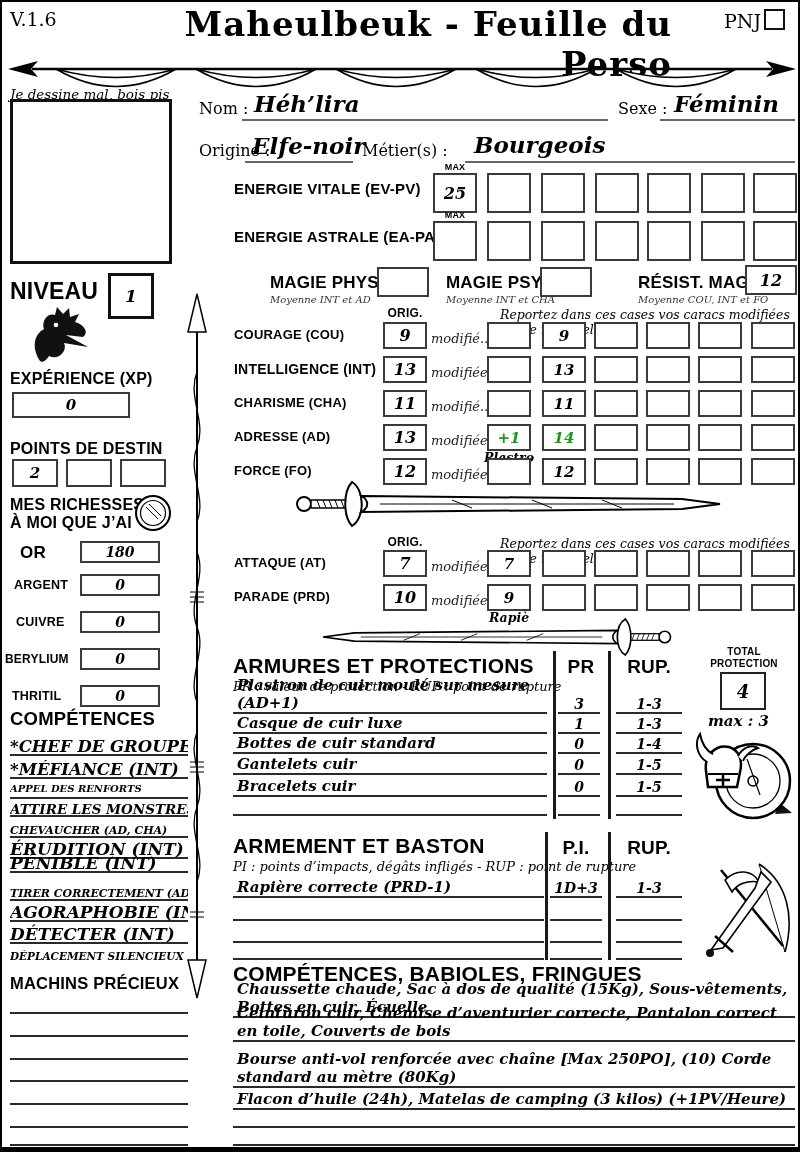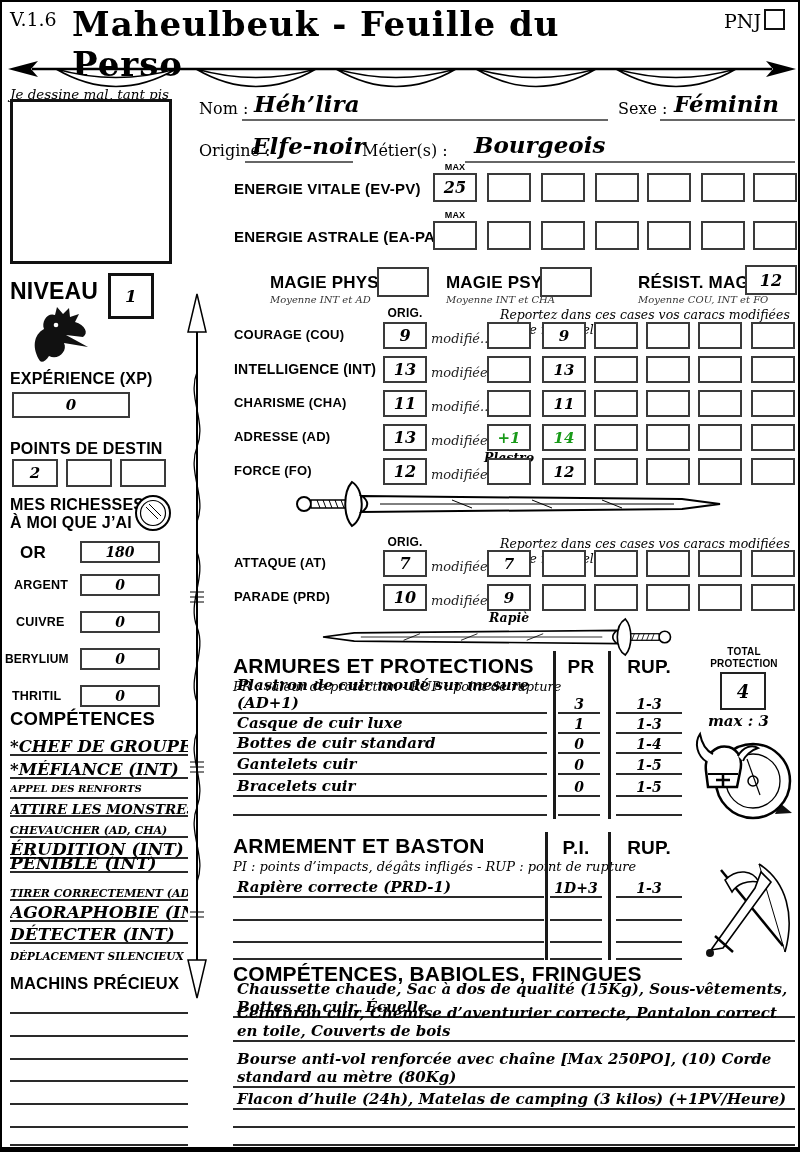--- a/index.html
+++ b/index.html
@@ -26,57 +26,57 @@
   .fs21{font-size:21px}.fs23{font-size:23px}
   
   .crow{position:absolute;left:0;width:800px;height:34px;}
   .crow .clab{position:absolute;left:232px;top:5px;font-size:13px;}
   .crow .obox{left:381px;top:0;width:44px;height:27px;font-size:16px;}
   .crow .modl{position:absolute;left:429px;top:9px;font-size:13px;color:#222;}
   .crow .mbox{top:0;width:44px;height:27px;font-size:15px;}
   .m1{left:485px}.m2{left:540px}.m3{left:592px}.m4{left:644px}.m5{left:696px}.m6{left:749px}
   .crow .note{position:absolute;left:479px;top:26px;width:56px;text-align:center;font-size:12.5px;}
   
-  .ebox{width:44px;height:29px;font-size:16px;}
+  .ebox{width:44px;height:40px;font-size:16px;}
   
   .nmcell{left:231px;width:314px;padding-left:4px;}
   .prcell{left:556px;width:42px;}
   .rupcell{left:614px;width:66px;}
   .wnm{left:231px;width:311px;padding-left:4px;}
   .wpi{left:548px;width:52px;}
   .wrup{left:614px;width:66px;}
   
   .skill{position:absolute;left:8px;width:178px;box-sizing:border-box;overflow:hidden;white-space:nowrap;}
   
   .rule{position:absolute;box-sizing:border-box;}
 </style>
 </head>
 <body>
 
 <div id="page">
 
   <div class="abs ser fs19" style="left:8px;top:6px">V.1.6</div>
-  <div class="abs ser" style="left:70px;top:2px;width:600px;text-align:left;font-size:34px;font-weight:bold;letter-spacing:1px">Maheulbeuk - Feuille du Perso</div>
+  <div class="abs ser" style="left:70px;top:2px;width:600px;text-align:right;font-size:34px;font-weight:bold;letter-spacing:1px">Maheulbeuk - Feuille du Perso</div>
   <div class="abs ser fs19" style="left:722px;top:8px">PNJ</div>
   <div class="box" style="left:762px;top:7px;width:21px;height:21px;border-color:#111"></div>
 
   <div class="abs" style="left:4px;top:54px">
     <svg width="792" height="34" viewBox="0 0 792 34">
       <line x1="26" y1="13" x2="766" y2="13" stroke="#000" stroke-width="2.5"></line>
       <polygon points="2,13 32,5 25,13 32,21" fill="#000"></polygon>
       <polygon points="790,13 760,5 767,13 760,21" fill="#000"></polygon>
       <path d="M50,13 Q110,48 170,13 Q110,30 50,13 Z" fill="#fff" stroke="#000" stroke-width="1.5"></path>
       <path d="M190,13 Q250,48 310,13 Q250,30 190,13 Z" fill="#fff" stroke="#000" stroke-width="1.5"></path>
       <path d="M330,13 Q390,48 450,13 Q390,30 330,13 Z" fill="#fff" stroke="#000" stroke-width="1.5"></path>
       <path d="M470,13 Q530,48 590,13 Q530,30 470,13 Z" fill="#fff" stroke="#000" stroke-width="1.5"></path>
       <path d="M610,13 Q670,48 730,13 Q670,30 610,13 Z" fill="#fff" stroke="#000" stroke-width="1.5"></path>
     </svg>
   </div>
 
-  <div class="abs ser it" style="left:8px;top:84px;font-size:13.5px">Je dessine mal, tant pis</div>
+  <div class="abs ser it" style="left:8px;top:84px;font-size:13.5px">Je dessine mal, bois pis</div>
   <div class="box bx3" style="left:8px;top:97px;width:162px;height:165px"></div>
 
   <div class="abs ser fs16" style="left:197px;top:97px">Nom :</div>
   <div class="abs script fs23" style="left:252px;top:88px">Héh’lira</div>
   <div class="abs gline" style="left:240px;top:95px;width:366px;height:22px"></div>
   <div class="abs ser fs16" style="left:616px;top:97px">Sexe :</div>
   <div class="abs script fs23" style="left:672px;top:88px">Féminin</div>
   <div class="abs gline" style="left:658px;top:95px;width:135px;height:22px"></div>
 
   <div class="abs ser fs16" style="left:197px;top:139px">Origine :</div>

